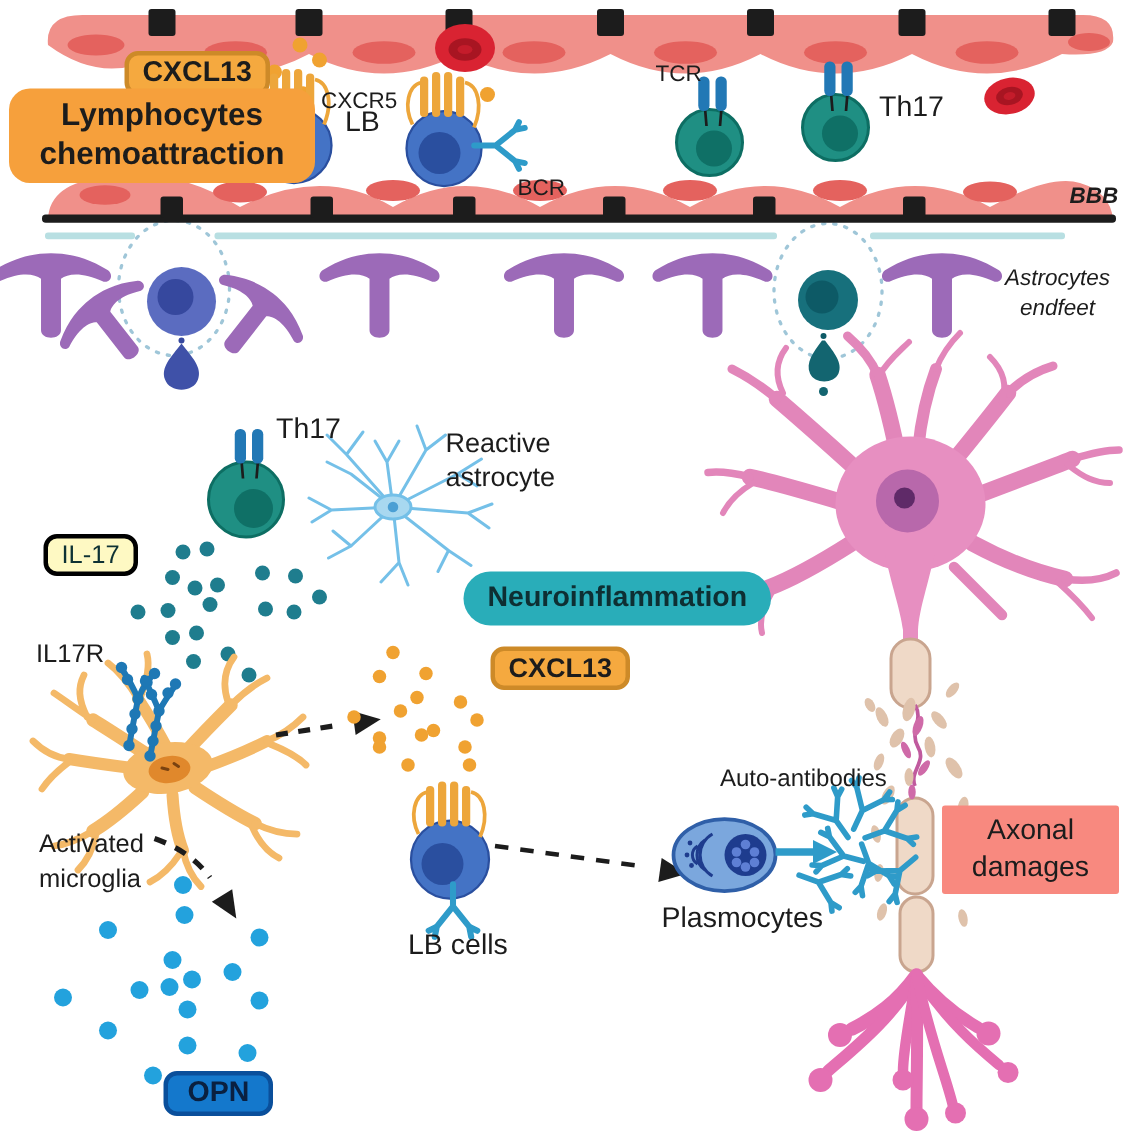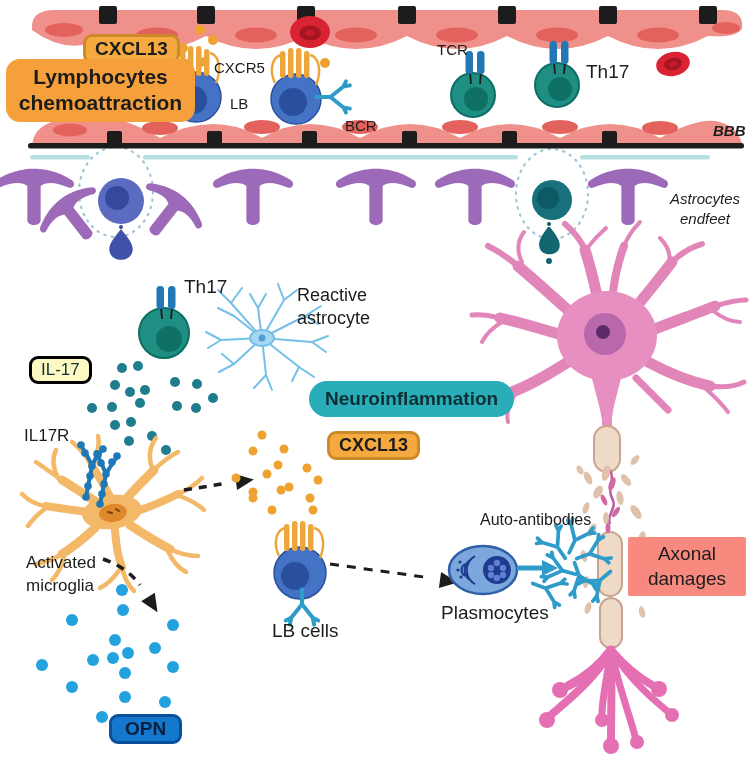--- a/index.html
+++ b/index.html
@@ -4,21 +4,21 @@
 <style>
   html,body{margin:0;padding:0;background:#ffffff;}
   #scene{position:relative;width:751px;height:763px;background:#ffffff;overflow:hidden;
          font-family:"Liberation Sans", sans-serif;color:#1c1c1c;}
   svg{position:absolute;left:0;top:0;}
   .lbl{position:absolute;white-space:nowrap;color:#1c1c1c;}
   .italic{font-style:italic;}
   .badge{position:absolute;text-align:center;color:#1c1c1c;box-sizing:border-box;}
   .badge-orange{background:#f5a93f;border:3px solid #cd8a28;border-radius:9px;padding:1px 9px;font-weight:600;}
   .badge-teal-sm{background:#fef9c3;border:3px solid #000000;border-radius:9px;padding:1px 9px;font-weight:400;color:#0e3234;}
-  .badge-big-orange{background:#f6a03c;border-radius:14px;padding:5px 0;font-size:21px;font-weight:600;line-height:1.25;width:189px;}
+  .badge-big-orange{background:#f6a03c;border-radius:14px;padding:5px 0;font-size:21px;font-weight:600;line-height:1.25;width:204px;}
   .badge-neuro{background:#29adb9;border-radius:20px;padding:7px 16px;font-size:19px;font-weight:600;color:#0e2f33;}
   .badge-opn{background:#1478cc;border:3px solid #0a4f9b;border-radius:9px;padding:1px 13px;font-size:19px;font-weight:700;color:#0a2040;}
   .badge-axonal{background:#f8897f;border-radius:2px;padding:5px 0;font-size:19px;font-weight:500;line-height:1.3;width:118px;}
 </style>
 </head>
 <body>
 
 <div id="scene">
 
 <svg width="751" height="763" viewBox="0 0 751 763">
@@ -438,27 +438,27 @@
 </svg>
 
 <div class="badge badge-orange" style="left:83px;top:34px;font-size:19px;">CXCL13</div>
 
 <div class="badge badge-big-orange" style="left:6px;top:59px;">
   <div>Lymphocytes</div>
   <div>chemoattraction</div>
 </div>
 
 <div class="lbl" style="left:214px;top:59px;font-size:15px;">CXCR5</div>
-<div class="lbl" style="left:230px;top:95px;font-size:15px;">LB</div>
+<div class="lbl" style="left:230px;top:71px;font-size:19px;">LB</div>
 <div class="lbl" style="left:345px;top:88px;font-size:15px;margin-top:29px;">BCR</div>
 <div class="lbl" style="left:437px;top:41px;font-size:15px;">TCR</div>
 <div class="lbl" style="left:586px;top:61px;font-size:19px;">Th17</div>
 <div class="lbl italic" style="left:713px;top:122px;font-size:15px;font-weight:600;">BBB</div>
 
-<div class="lbl italic" style="left:662px;top:189px;width:86px;text-align:center;font-size:15px;line-height:1.3;white-space:normal;">
+<div class="lbl italic" style="left:662px;top:176px;width:86px;text-align:center;font-size:15px;line-height:1.3;white-space:normal;">
   <div>Astrocytes</div>
   <div>endfeet</div>
 </div>
 
 <div class="lbl" style="left:184px;top:276px;font-size:19px;">Th17</div>
 
 <div class="lbl" style="left:297px;top:284px;font-size:18px;line-height:1.3;white-space:normal;">
   <div>Reactive</div>
   <div>astrocyte</div>
 </div>

